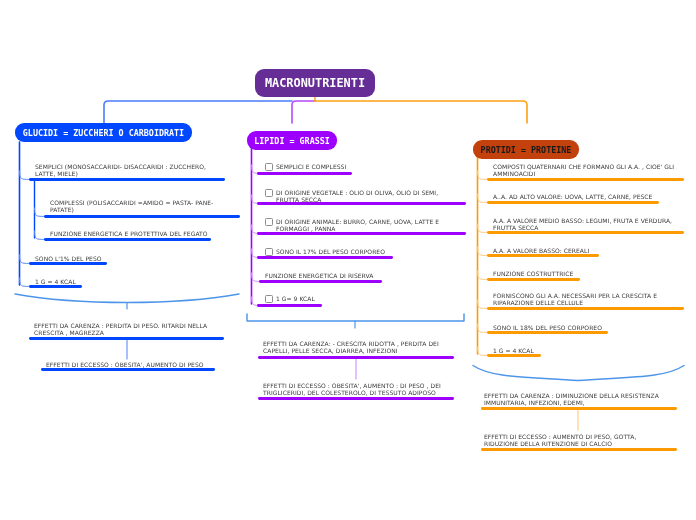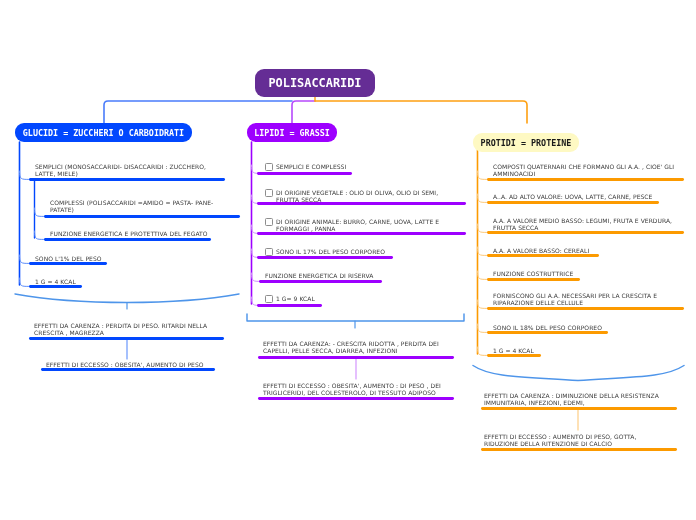--- a/index.html
+++ b/index.html
@@ -52,21 +52,21 @@
       <path d="M 477.5 247 C 477.5 255.4 479 255.4 486.5 255.4" fill="none" stroke="#fdc878" stroke-width="1" stroke-linecap="round" stroke-linejoin="round"></path>
       <path d="M 477.5 271 C 477.5 279.4 479 279.4 486.5 279.4" fill="none" stroke="#fdc878" stroke-width="1" stroke-linecap="round" stroke-linejoin="round"></path>
       <path d="M 477.5 300 C 477.5 308.4 479 308.4 486.5 308.4" fill="none" stroke="#fdc878" stroke-width="1" stroke-linecap="round" stroke-linejoin="round"></path>
       <path d="M 477.5 324 C 477.5 332.4 479 332.4 486.5 332.4" fill="none" stroke="#fdc878" stroke-width="1" stroke-linecap="round" stroke-linejoin="round"></path>
       <path d="M 477.5 347 C 477.5 355.4 479 355.4 486.5 355.4" fill="none" stroke="#fdc878" stroke-width="1" stroke-linecap="round" stroke-linejoin="round"></path>
       <path d="M 473 365.5 C 490.85 377.6 523.4 376.8 578 380.5 C 633.12 376.8 665.98 377.6 684 365.5" fill="none" stroke="#4e95ea" stroke-width="1.45" stroke-linecap="round" stroke-linejoin="round"></path>
       <path d="M 578 380.5 L 578 380.5" fill="none" stroke="#4e95ea" stroke-width="1.2" stroke-linecap="round" stroke-linejoin="round"></path>
       <path d="M 578 409 L 578 430" fill="none" stroke="#fdc878" stroke-width="1.1" stroke-linecap="round" stroke-linejoin="round"></path>
     </svg>
 <div class="node root-node" style="left: 255px; top: 69px; width: 120px; height: 28px; background: rgb(101, 45, 149); color: rgb(255, 255, 255);">
-      <span>POLISACCARIDI</span>
+      <span>MACRONUTRIENTI</span>
     </div>
     <div class="node branch-node" style="left: 15px; top: 123px; width: 177px; height: 19px; background: rgb(1, 71, 254); color: rgb(255, 255, 255);">
       <span>GLUCIDI = ZUCCHERI O CARBOIDRATI</span>
     </div>
     <div class="leaf" style="left: 35px; top: 162.5px; width: 186px;">
       <span class="txt">SEMPLICI (MONOSACCARIDI- DISACCARIDI : ZUCCHERO, LATTE, MIELE)</span>
     </div>
     <div class="bar" style="left: 29px; top: 178px; width: 196px; background: rgb(1, 71, 254);"></div>
     <div class="leaf" style="left: 50px; top: 198.5px; width: 180px;">
       <span class="txt">COMPLESSI (POLISACCARIDI =AMIDO = PASTA- PANE- PATATE)</span>
@@ -85,21 +85,21 @@
     </div>
     <div class="bar" style="left: 29px; top: 285px; width: 53px; background: rgb(1, 71, 254);"></div>
     <div class="leaf" style="left: 34px; top: 321.5px; width: 185px;">
       <span class="txt">EFFETTI DA CARENZA : PERDITA DI PESO. RITARDI NELLA CRESCITA , MAGREZZA</span>
     </div>
     <div class="bar" style="left: 29px; top: 337px; width: 195px; background: rgb(1, 71, 254);"></div>
     <div class="leaf" style="left: 46px; top: 360.5px; width: 175px;">
       <span class="txt">EFFETTI DI ECCESSO : OBESITA', AUMENTO DI PESO</span>
     </div>
     <div class="bar" style="left: 41px; top: 368px; width: 174px; background: rgb(1, 71, 254);"></div>
-    <div class="node branch-node" style="left: 247px; top: 123px; width: 90px; height: 19px; background: rgb(157, 0, 255); color: rgb(255, 255, 255);">
+    <div class="node branch-node" style="left: 247px; top: 131px; width: 90px; height: 19px; background: rgb(157, 0, 255); color: rgb(255, 255, 255);">
       <span>LIPIDI = GRASSI</span>
     </div>
     <div class="leaf" style="left: 265px; top: 162.5px; width: 200px;">
       <span class="cb"></span>
       <span class="txt" style="display: inline;">SEMPLICI E COMPLESSI</span>
     </div>
     <div class="bar" style="left: 257px; top: 172px; width: 95px; background: rgb(157, 0, 255);"></div>
     <div class="leaf" style="left: 265px; top: 188.5px; width: 178px;">
       <span class="cb"></span>
       <span class="txt" style="display: inline;">DI ORIGINE VEGETALE : OLIO DI OLIVA, OLIO DI SEMI, FRUTTA SECCA</span>
@@ -125,21 +125,21 @@
     </div>
     <div class="bar" style="left: 257px; top: 304px; width: 65px; background: rgb(157, 0, 255);"></div>
     <div class="leaf" style="left: 263px; top: 339.5px; width: 177px;">
       <span class="txt">EFFETTI DA CARENZA: - CRESCITA RIDOTTA , PERDITA DEI CAPELLI, PELLE SECCA, DIARREA, INFEZIONI</span>
     </div>
     <div class="bar" style="left: 258px; top: 356px; width: 196px; background: rgb(157, 0, 255);"></div>
     <div class="leaf" style="left: 263px; top: 381.5px; width: 186px;">
       <span class="txt">EFFETTI DI ECCESSO : OBESITA', AUMENTO : DI PESO , DEI TRIGLICERIDI, DEL COLESTEROLO, DI TESSUTO ADIPOSO</span>
     </div>
     <div class="bar" style="left: 258px; top: 397px; width: 196px; background: rgb(157, 0, 255);"></div>
-    <div class="node branch-node" style="left: 473px; top: 133px; width: 106px; height: 19px; background: #fef9c3; color: rgb(26, 26, 26);">
+    <div class="node branch-node" style="left: 473px; top: 140px; width: 106px; height: 19px; background: #c2410c; color: rgb(26, 26, 26);">
       <span>PROTIDI = PROTEINE</span>
     </div>
     <div class="leaf" style="left: 493px; top: 162.5px; width: 190px;">
       <span class="txt">COMPOSTI QUATERNARI CHE FORMANO GLI A.A. , CIOE' GLI AMMINOACIDI</span>
     </div>
     <div class="bar" style="left: 487px; top: 178px; width: 197px; background: rgb(252, 154, 0);"></div>
     <div class="leaf" style="left: 493px; top: 192.5px; width: 195px;">
       <span class="txt">A..A. AD ALTO VALORE: UOVA, LATTE, CARNE, PESCE</span>
     </div>
     <div class="bar" style="left: 487px; top: 201px; width: 172px; background: rgb(252, 154, 0);"></div>

